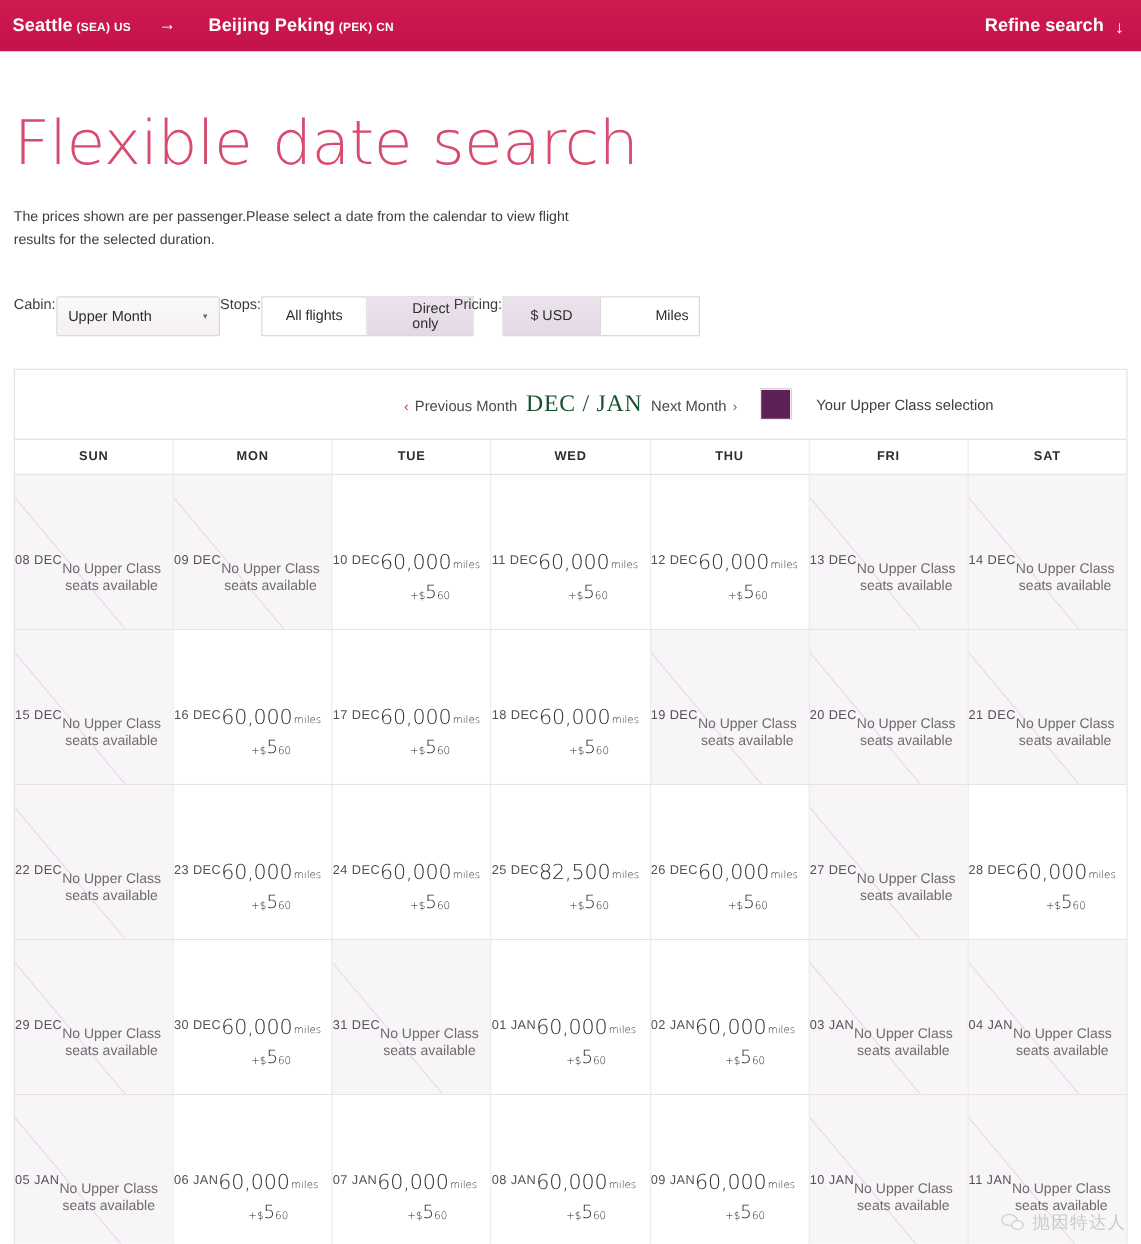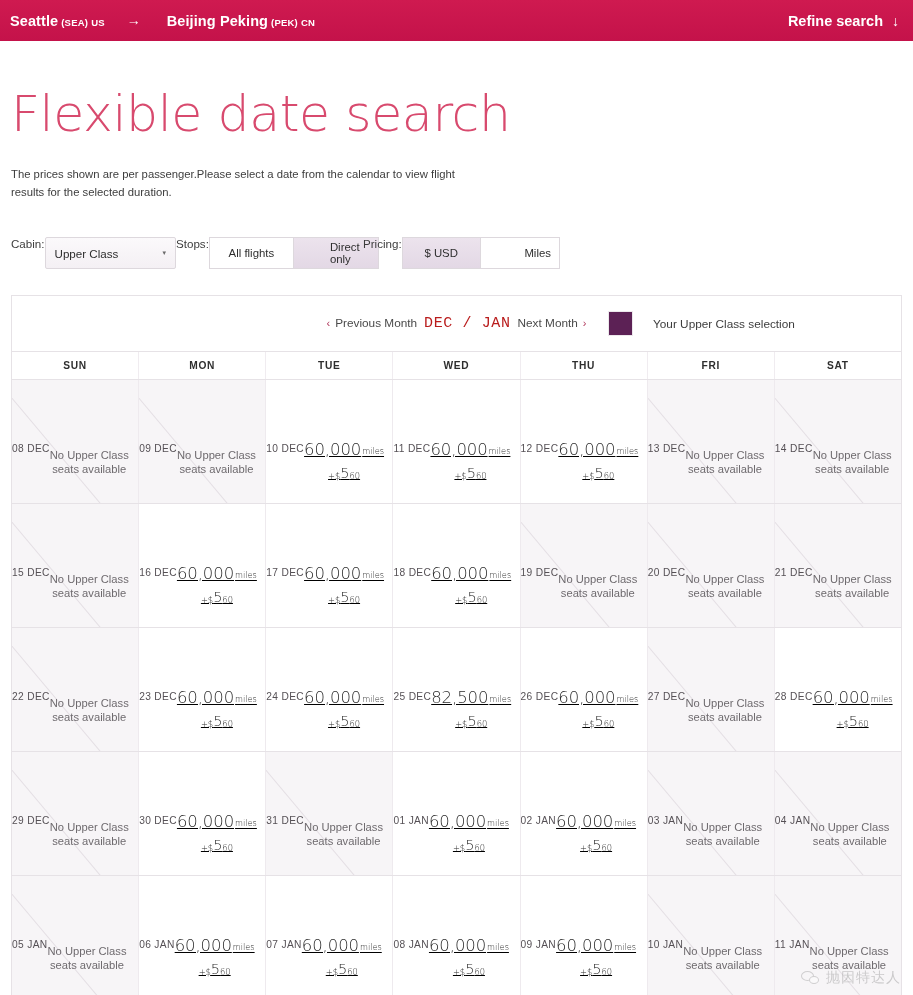--- a/index.html
+++ b/index.html
@@ -152,25 +152,25 @@
   .nav-link {
     font-size: 11.8px;
     color: #4a4a4a;
     cursor: pointer;
     display: flex;
     align-items: baseline;
     gap: 5px;
   }
   .nav-link .chev { font-size: 11px; color: #b23a5e; }
   .month-label {
-    font-size: 15px;
-    color: #b91c1c;
+    font-size: 19px;
+    color: #14532d;
     font-weight: 300;
     letter-spacing: .6px;
-    font-family: Liberation Mono, monospace;
+    font-family: Liberation Serif, serif;
   }
   .legend {
     position: absolute;
     left: 596px;
     display: flex;
     align-items: center;
     gap: 20px;
   }
   .swatch {
     width: 25px;
@@ -249,21 +249,20 @@
     color: #6e6a6e;
     text-align: center;
     position: relative;
     z-index: 2;
   }
   .price-wrap {
     margin-top: 25px;
     text-align: center;
     position: relative;
     z-index: 2;
-    text-decoration: underline;
   }
   .miles {
     font-size: 16.5px;
     color: #2b2b2b;
     font-weight: 300;
     letter-spacing: -0.1px;
     font-family: "DejaVu Sans", sans-serif;
     white-space: nowrap;
   }
   .miles .unit {
@@ -335,21 +334,21 @@
 <div class="page">
 
   <h1 class="title">Flexible date search</h1>
   <p class="intro">The prices shown are per passenger.Please select a date from the calendar to view flight results for the selected duration.</p>
 
   <div class="filters">
 
     <div class="filter-group cabin">
       <span class="filter-label">Cabin:</span>
       <div class="select-box">
-        <span>Upper Class</span>
+        <span>Upper Month</span>
         <span class="caret">▾</span>
       </div>
     </div>
 
     <div class="filter-group stops">
       <span class="filter-label">Stops:</span>
       <div class="btn-group">
         <div class="seg-btn">All flights</div>
         <div class="seg-btn on">Direct only</div>
       </div>

